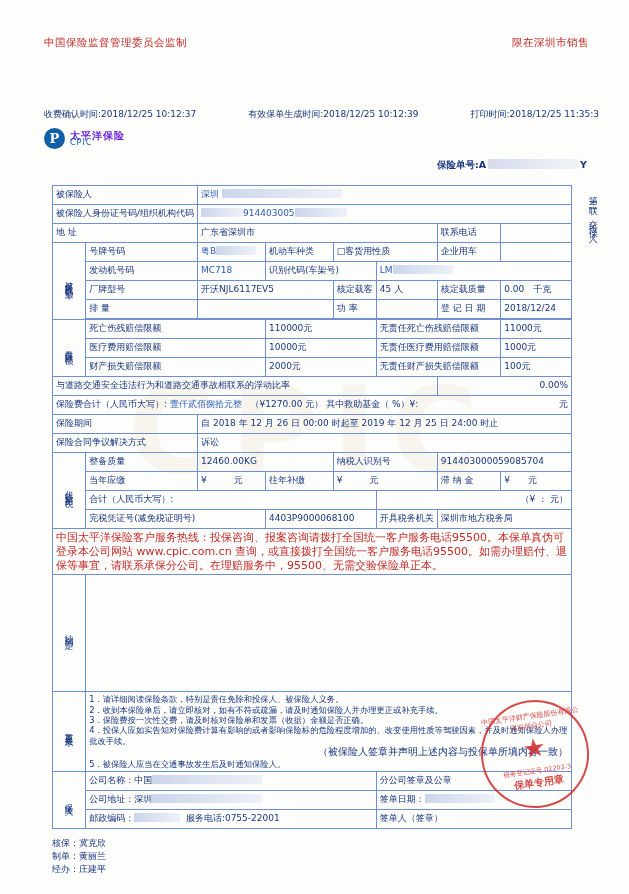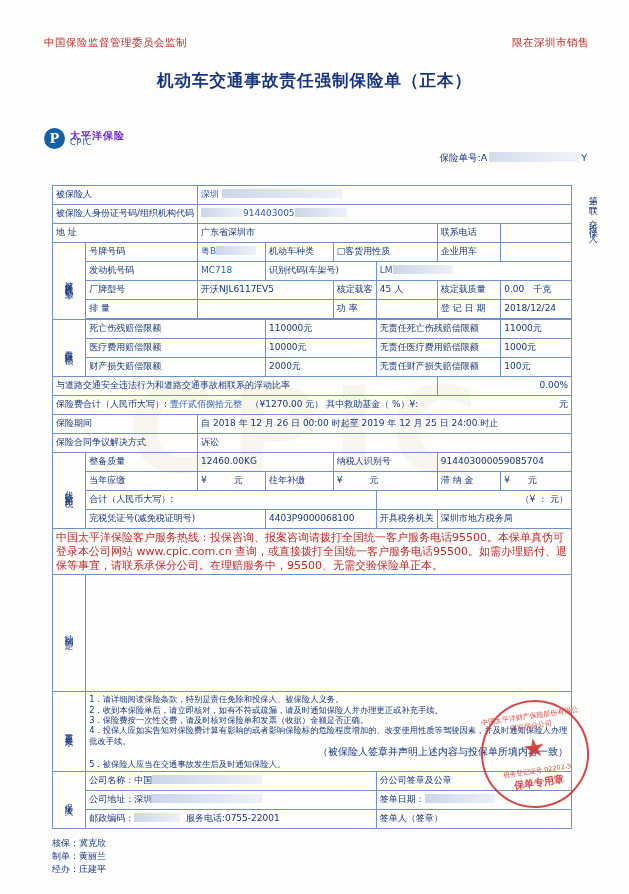--- a/index.html
+++ b/index.html
@@ -46,21 +46,21 @@
     font-size:13px;font-weight:bold;font-family:"DejaVu Serif","Liberation Serif",serif;
   }
   .logo-text-cn{font-size:10px;font-weight:bold;color:#6d28d9;letter-spacing:1px;}
   .logo-text-en{font-size:8px;color:#1360a8;letter-spacing:1px;margin-top:-2px;}
   .logo-stack{display:flex;flex-direction:column;line-height:1.1;}
   .qbbh{
     position:absolute;left:255px;top:5px;font-size:12px;color:#c02a2a;
   }
   .qbbh .blur{display:inline-block;width:72px;height:11px;background:linear-gradient(90deg,#c9d4e8,#eef1f7);vertical-align:-1px;margin-left:4px;}
   .policy-no{
-    position:absolute;right:2px;top:24px;font-size:9.5px;color:#17357f;
+    position:absolute;right:2px;top:31px;font-size:9.5px;color:#17357f;font-weight:bold;
   }
   .policy-no .blur{display:inline-block;width:90px;height:10px;background:linear-gradient(90deg,#d5dced,#f1f3f8);vertical-align:-1px;margin:0 2px;}
 
   
   table.main{
     position:absolute;top:185px;left:52px;
     width:520px;
     border-collapse:collapse;
     font-size:9px;color:#17357f;
   }
@@ -131,22 +131,26 @@
 </head>
 <body>
 
 <div class="page">
 
   <div class="top-row">
     <div class="top-left">中国保险监督管理委员会监制</div>
     <div class="top-right">限在深圳市销售</div>
   </div>
 
-  <div class="doc-title">机动车交通事故责任强制保险单（正本）</div>
-
+
+  <div class="times">
+    <span>收费确认时间:2018/12/25 10:12:37</span>
+    <span>有效保单生成时间:2018/12/25 10:12:39</span>
+    <span>打印时间:2018/12/25 11:35:3</span>
+  </div>
 
   <div class="logo-row">
     <div class="logo">
       <div class="logo-mark">P</div>
       <div class="logo-stack">
         <div class="logo-text-cn">太平洋保险</div>
         <div class="logo-text-en">CPIC</div>
       </div>
     </div>
     <div class="policy-no"><span>保险单号:A</span><span class="blur"></span>Y</div>

